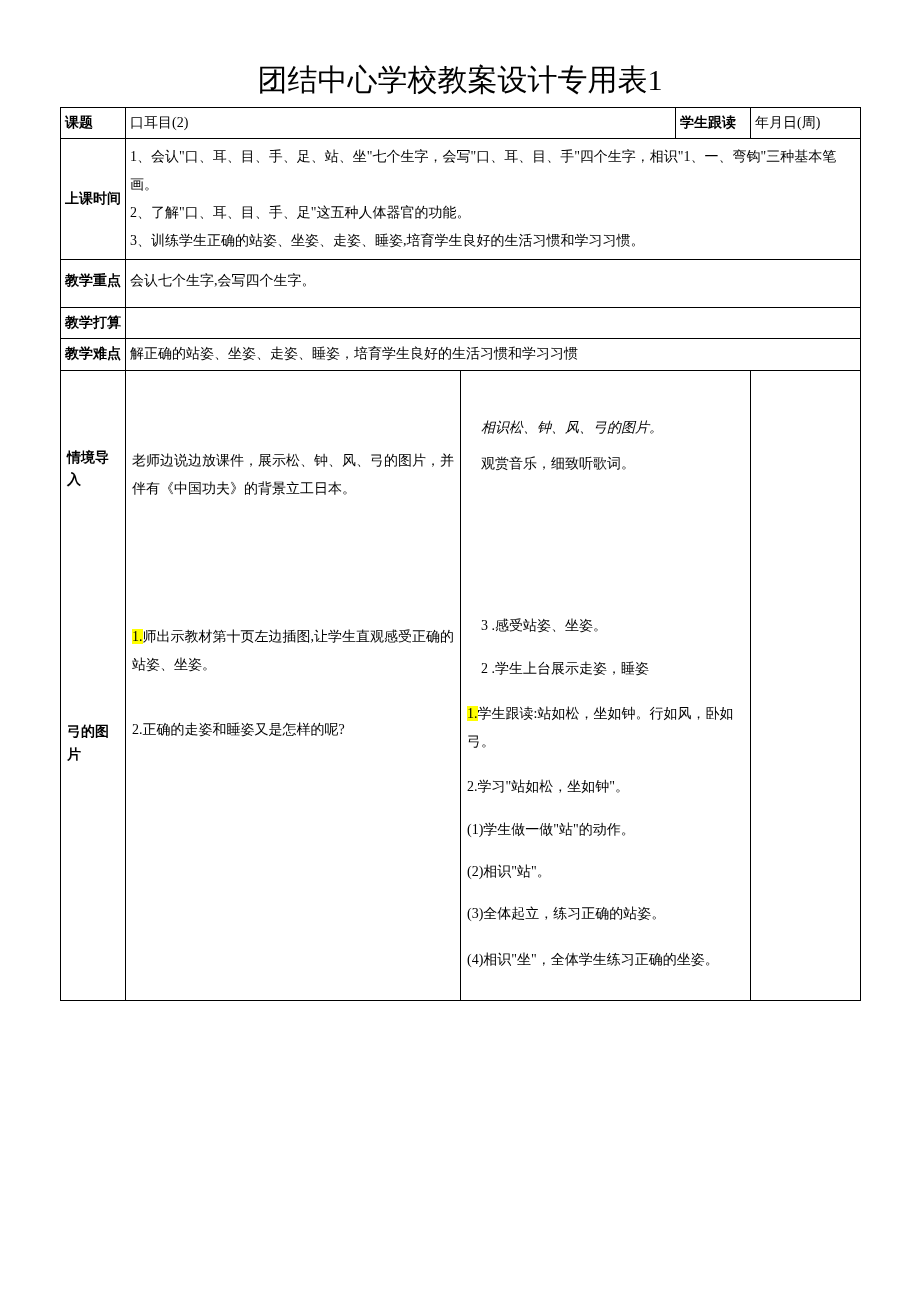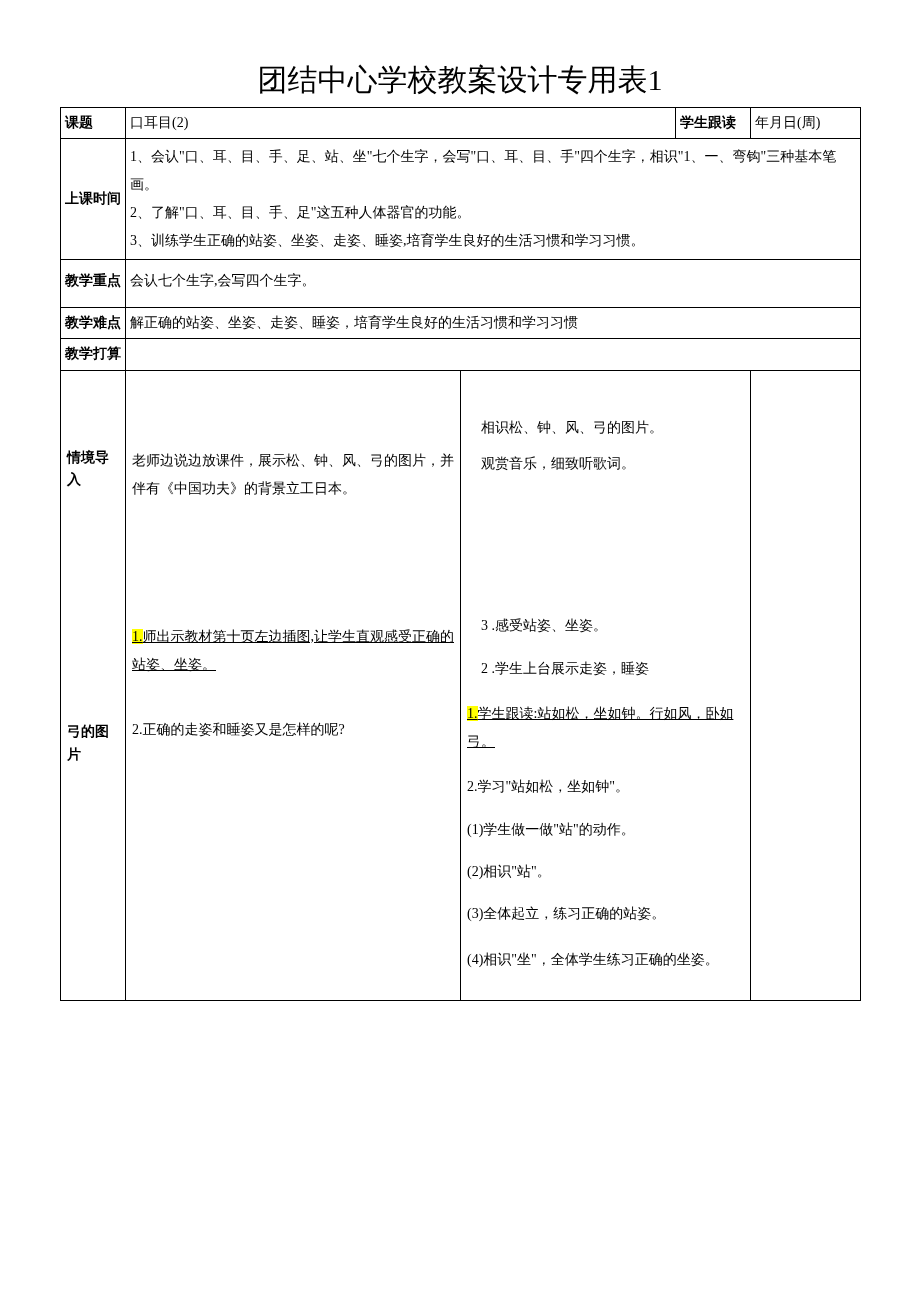--- a/index.html
+++ b/index.html
@@ -53,20 +53,21 @@
     background: #ffff00;
   }
   .spaced p {
     margin: 0 0 20px 0;
   }
   .spaced .bigspace {
     margin-bottom: 40px;
   }
   .spaced .medspace {
     margin-bottom: 14px;
+    font-style: italic;
   }
   .indent {
     text-indent: 1em;
   }
 </style>
 </head>
 <body>
 
 <h1>团结中心学校教案设计专用表1</h1>
 
@@ -97,56 +98,56 @@
       <div>3、训练学生正确的站姿、坐姿、走姿、睡姿,培育学生良好的生活习惯和学习习惯。</div>
     </td>
   </tr>
 
   <tr>
     <td class="col-label tall">教学重点</td>
     <td colspan="5" class="tall">会认七个生字,会写四个生字。</td>
   </tr>
 
   <tr>
-    <td class="col-label">教学难点</td>
-    <td colspan="5">解正确的站姿、坐姿、走姿、睡姿，培育学生良好的生活习惯和学习习惯</td>
+    <td class="col-label">教学打算</td>
+    <td colspan="5"></td>
   </tr>
 
   <tr>
-    <td class="col-label">教学打算</td>
-    <td colspan="5"></td>
+    <td class="col-label">教学难点</td>
+    <td colspan="5">解正确的站姿、坐姿、走姿、睡姿，培育学生良好的生活习惯和学习习惯</td>
   </tr>
 
 
   <tr>
     <td class="col-label content-cell">
       <div style="height:70px"></div>
       <div>情境导入</div>
       <div style="height:230px"></div>
       <div>弓的图片</div>
     </td>
 
     <td class="content-cell spaced" colspan="2">
       <div style="height:70px"></div>
       <p class="bigspace" style="line-height:2.0;">老师边说边放课件，展示松、钟、风、弓的图片，并伴有《中国功夫》的背景立工日本。</p>
       <div style="height:80px"></div>
-      <p class="bigspace" style="line-height:2.0;text-decoration:underline;">
+      <p class="bigspace" style="line-height:2.0;">
         <span class="hl">1.</span><span>师出示教材第十页左边插图,让学生直观感受正确的站姿、坐姿。</span>
       </p>
       <p>2.正确的走姿和睡姿又是怎样的呢?</p>
     </td>
 
     <td class="content-cell spaced" colspan="2">
       <div style="height:40px"></div>
       <p class="medspace indent">相识松、钟、风、弓的图片。</p>
       <p class="indent">观赏音乐，细致听歌词。</p>
       <div style="height:120px"></div>
       <p class="indent">3 .感受站姿、坐姿。</p>
       <p class="indent">2 .学生上台展示走姿，睡姿</p>
-      <p style="line-height:2.0;text-decoration:underline;">
+      <p style="line-height:2.0;">
         <span class="hl">1.</span><span>学生跟读:站如松，坐如钟。行如风，卧如弓。</span>
       </p>
       <p>2.学习"站如松，坐如钟"。</p>
       <p>(1)学生做一做"站"的动作。</p>
       <p>(2)相识"站"。</p>
       <p>(3)全体起立，练习正确的站姿。</p>
       <p style="line-height:2.0;">(4)相识"坐"，全体学生练习正确的坐姿。</p>
     </td>
 
     <td class="content-cell"></td>

